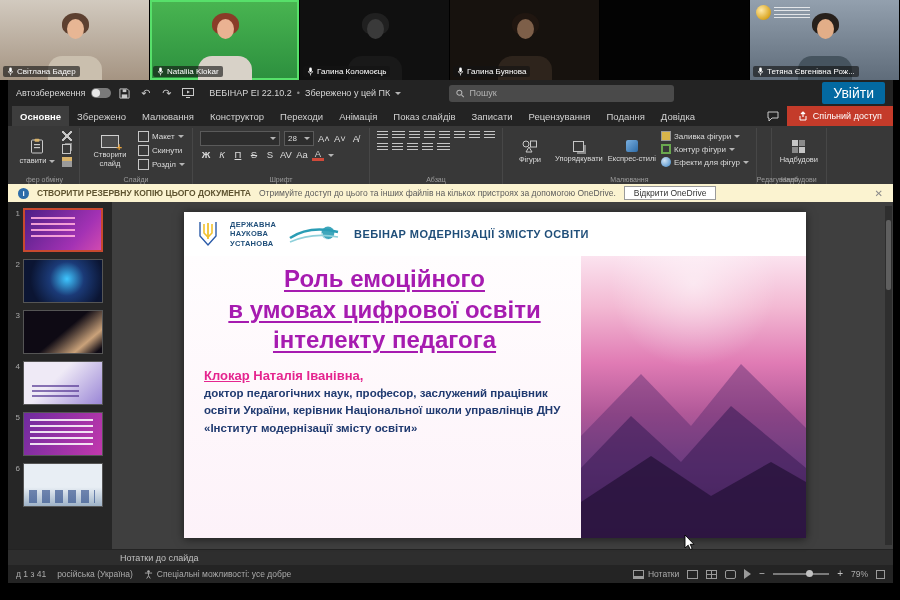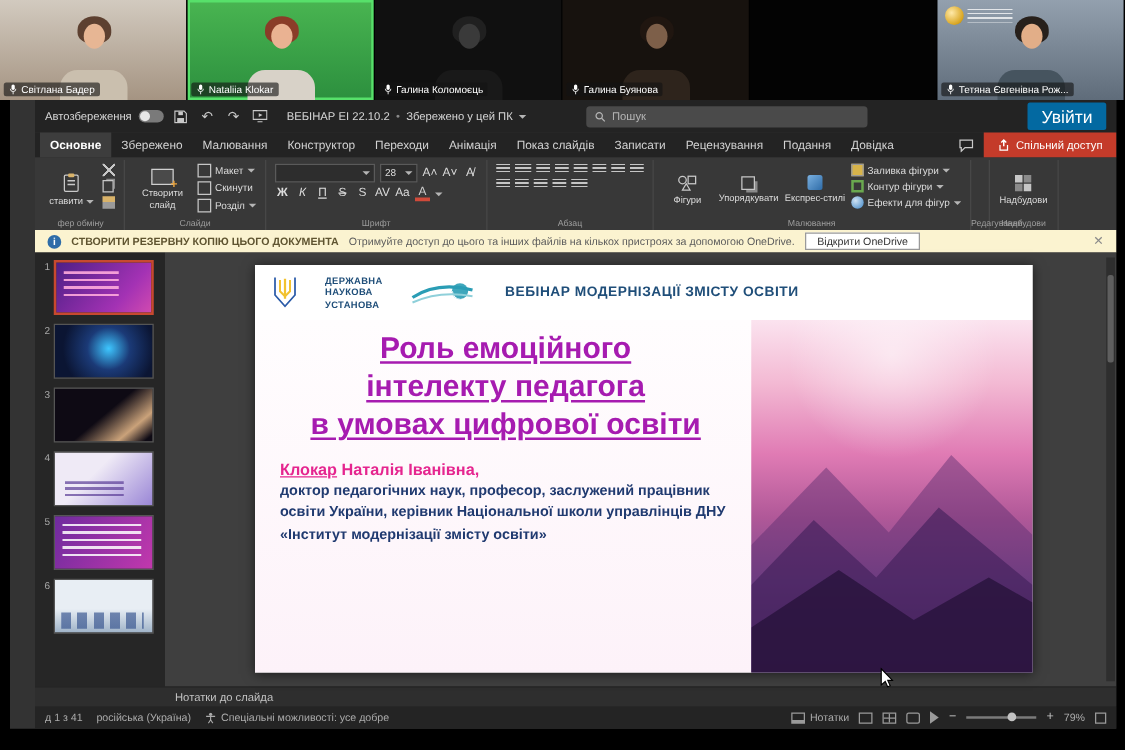--- a/index.html
+++ b/index.html
@@ -25,21 +25,21 @@
   .p3{--skin:#6e6e6e;--hair:#343434;--shirt:#242424;opacity:.45;}
   .p4{--skin:#7d5f49;--hair:#201610;--shirt:#2e241c;}
   .p6{--skin:#e2ae88;--hair:#27201b;--shirt:#46545f;}
   .p7{--skin:#ecc7a6;--hair:#17120e;--shirt:#c9b394;}
   .emb{position:absolute;left:6px;top:5px;width:15px;height:15px;border-radius:50%;background:radial-gradient(circle at 35% 35%,#ffe9a8,#d9a520 70%,#8a6a10);}
   .embtxt{position:absolute;left:24px;top:7px;width:36px;height:11px;background:repeating-linear-gradient(to bottom,rgba(255,255,255,.75) 0 1px,transparent 1px 3.5px);}
   .nlabel{position:absolute;left:3px;bottom:3px;display:flex;align-items:center;gap:3px;background:rgba(20,20,20,.62);color:#fff;font-size:8px;padding:1px 4px;border-radius:2px;max-width:92%;white-space:nowrap;overflow:hidden;}
   .nlabel svg{flex:none;}
 
   
-  .ppt{position:absolute;top:80px;left:8px;width:885px;height:503px;background:#333;display:flex;flex-direction:column;padding-left:20px;}
+  .ppt{position:absolute;top:80px;left:8px;width:885px;height:503px;background:#333;display:flex;flex-direction:column;}
 
   .titlebar{height:26px;background:#232323;display:flex;align-items:center;gap:6px;padding:0 8px;color:#d6d6d6;font-size:9px;flex:none;}
   .toggle{width:20px;height:10px;border-radius:5px;background:#7a7a7a;position:relative;flex:none;}
   .toggle::after{content:"";position:absolute;left:1px;top:1px;width:8px;height:8px;border-radius:50%;background:#e8e8e8;}
   .qi{width:15px;height:15px;display:flex;align-items:center;justify-content:center;color:#c9c9c9;font-size:11px;flex:none;}
   .doct{display:flex;align-items:center;gap:5px;margin-left:8px;white-space:nowrap;}
   .caret{width:0;height:0;border-left:3px solid transparent;border-right:3px solid transparent;border-top:3px solid #b5b5b5;display:inline-block;}
   .searchbox{width:225px;height:17px;background:#4a4a4a;border-radius:3px;display:flex;align-items:center;gap:5px;padding:0 7px;margin-left:42px;}
   .searchbox input{background:transparent;border:0;outline:0;color:#ddd;font-size:9px;width:100%;font-family:"Liberation Sans",sans-serif;}
   .searchbox input::placeholder{color:#b5b5b5;}
@@ -98,21 +98,21 @@
   .th5{background:linear-gradient(120deg,#6e2b9e,#c238ad);}
   .th5 .tl{position:absolute;left:8%;top:15%;width:80%;height:65%;background:repeating-linear-gradient(to bottom,rgba(255,255,255,.85) 0 2px,transparent 2px 6px);}
   .th6{background:linear-gradient(#e8eef4 55%,#9fb3c8);}
   .th6 .tl{position:absolute;left:6%;bottom:8%;width:85%;height:30%;background:repeating-linear-gradient(90deg,rgba(50,80,140,.65) 0 8px,transparent 8px 13px);}
 
   .canvas{flex:1;position:relative;background:#3f3f3f;min-width:0;}
   .vscroll{position:absolute;right:1px;top:4px;bottom:4px;width:7px;background:#2e2e2e;}
   .vthumb{position:absolute;left:1px;top:14px;width:5px;height:70px;background:#5f5f5f;border-radius:2px;}
 
   .slide{position:absolute;left:72px;top:10px;width:622px;height:326px;background:#fff;box-shadow:0 1px 9px rgba(0,0,0,.55);}
-  .shead{height:44px;display:flex;align-items:center;gap:22px;padding:0 14px;background:#fff;}
+  .shead{height:44px;display:flex;align-items:center;gap:12px;padding:0 14px;background:#fff;}
   .orgtxt{font-size:7.5px;font-weight:bold;color:#1f4e79;line-height:1.25;letter-spacing:.3px;}
   .inst{font-size:11px;font-weight:bold;color:#1f4e79;letter-spacing:.4px;margin-left:2px;white-space:nowrap;}
   .sbody{position:absolute;top:44px;left:0;right:0;bottom:0;}
   .pic{position:absolute;top:0;right:0;bottom:0;width:225px;background:
       radial-gradient(circle at 50% 10%,rgba(255,255,255,.55),transparent 30%),
       linear-gradient(180deg,#fbe3ef 0%,#f3b9d3 18%,#e07bb4 38%,#b05898 56%,#7c4a8f 74%,#46295f 100%);overflow:hidden;}
   .pic svg{position:absolute;left:0;bottom:0;}
   .content{position:absolute;top:0;left:0;right:225px;bottom:0;padding:8px 16px 0 20px;background:linear-gradient(180deg,#fffdfe,#fdf2f9);}
   .stitle{text-align:center;font-size:24px;font-weight:800;color:#a61bb0;line-height:1.28;}
   .stitle span{display:block;text-decoration:underline;text-decoration-thickness:2px;text-underline-offset:3px;}
@@ -492,22 +492,22 @@
             <path d="M2 14Q22 1 50 8" stroke="#2a9db5" stroke-width="2.6" fill="none"></path>
             <path d="M2 18Q24 8 50 13" stroke="#8fd0da" stroke-width="1.6" fill="none"></path>
           </svg>
           <div class="inst">ВЕБІНАР МОДЕРНІЗАЦІЇ ЗМІСТУ ОСВІТИ</div>
         </div>
 
         <div class="sbody">
           <div class="content">
             <div class="stitle">
               <span>Роль емоційного</span>
+              <span>в умовах цифрової освіти</span>
               <span>інтелекту педагога</span>
-              <span>в умовах цифрової освіти</span>
             </div>
             <div class="sp1name"><span class="usur">Клокар</span><span> Наталія Іванівна,</span></div>
             <div class="spdesc">доктор педагогічних наук, професор, заслужений працівник освіти України, керівник Національної школи управлінців ДНУ «Інститут модернізації змісту освіти»</div>
           </div>
 
           <div class="pic">
             <svg width="225" height="282" viewBox="0 0 225 282">
               <polygon points="0,180 60,118 110,170 160,108 225,172 225,282 0,282" fill="rgba(90,45,110,0.45)"></polygon>
               <polygon points="0,212 50,160 100,206 150,150 225,212 225,282 0,282" fill="rgba(62,30,88,0.6)"></polygon>
               <polygon points="0,246 70,200 130,240 190,206 225,226 225,282 0,282" fill="rgba(38,18,58,0.78)"></polygon>

